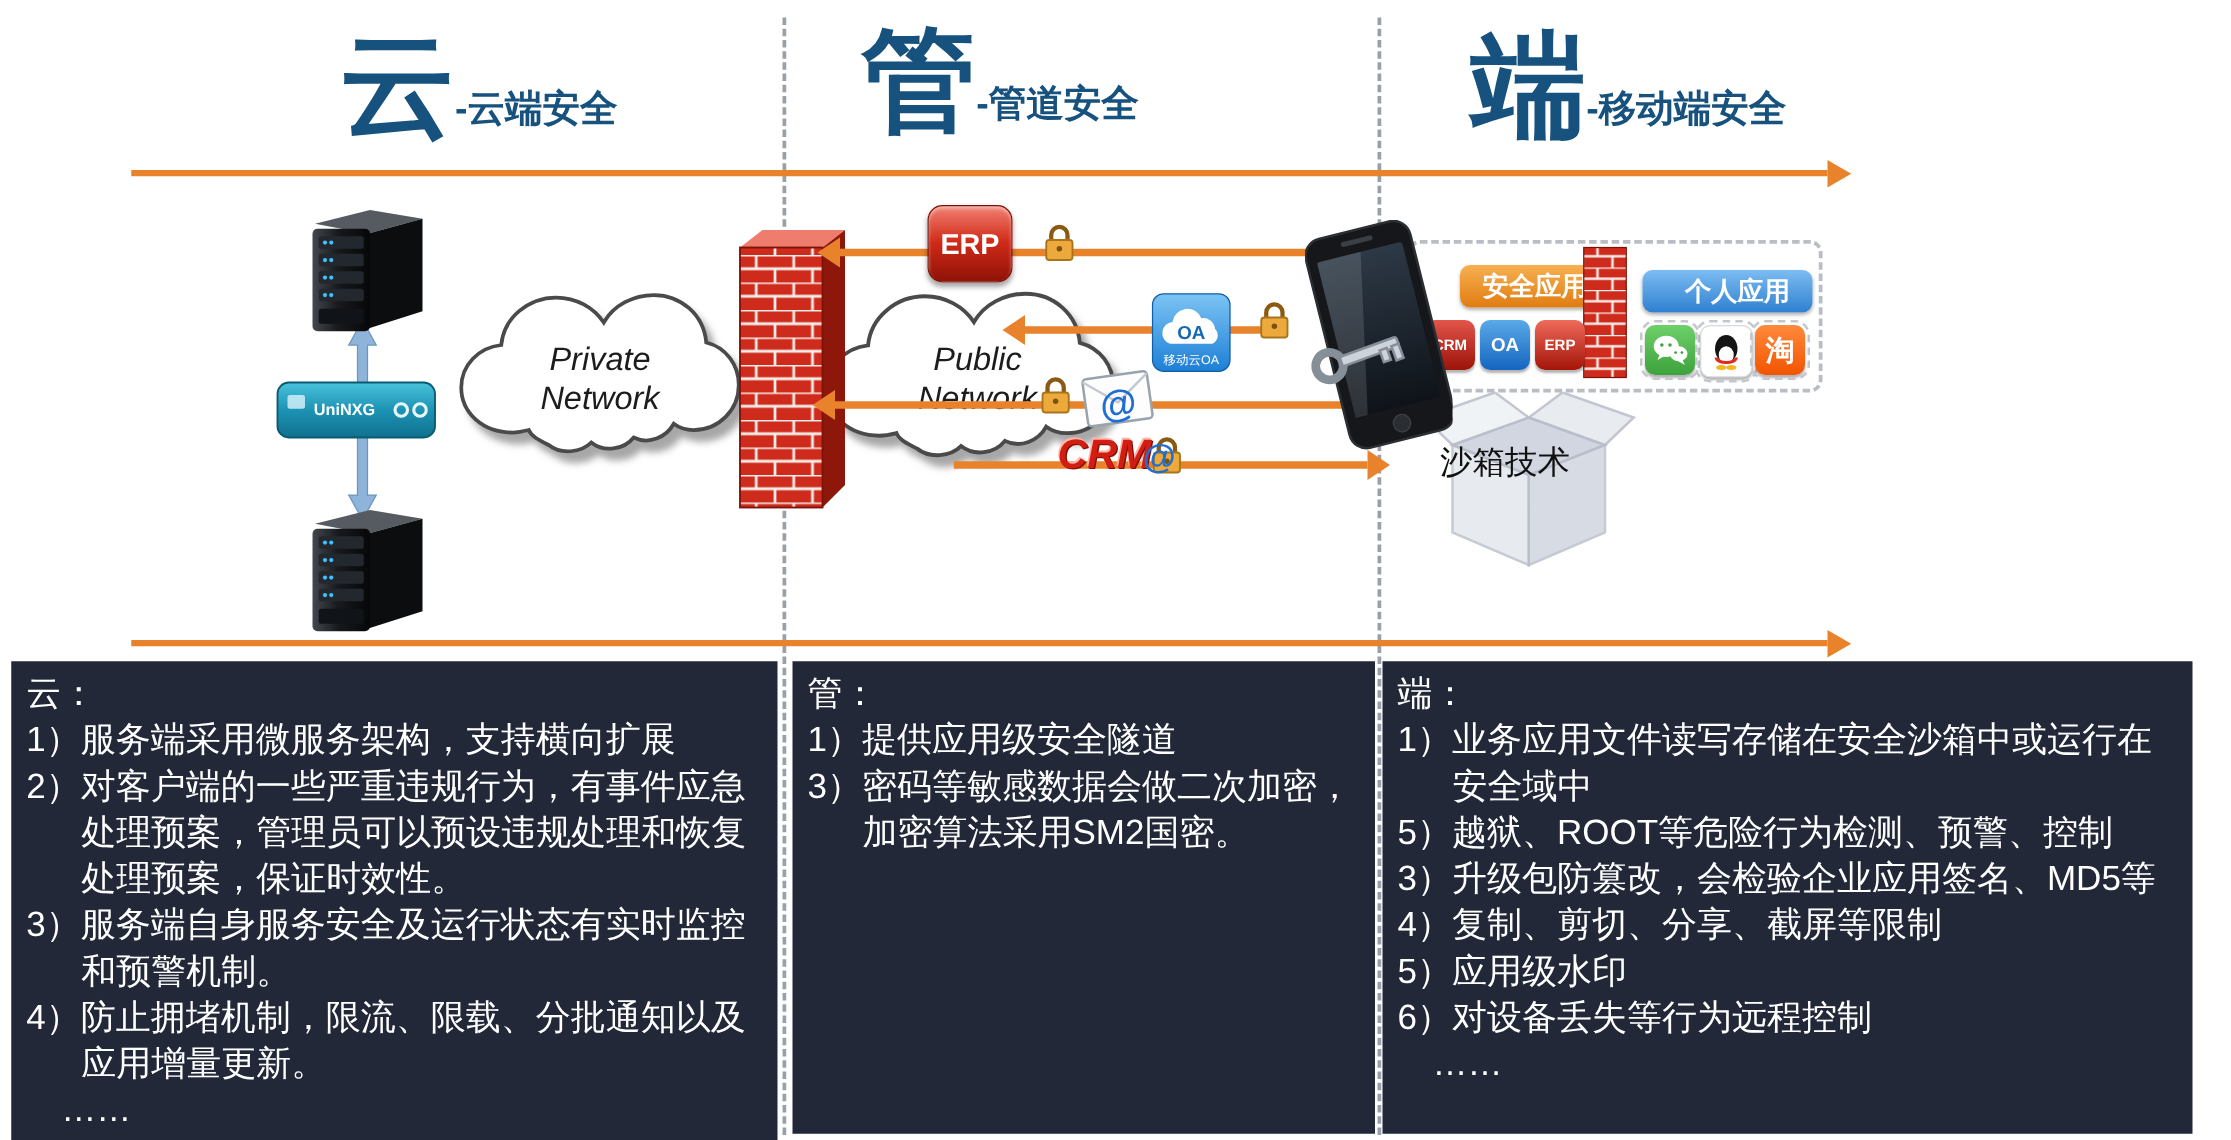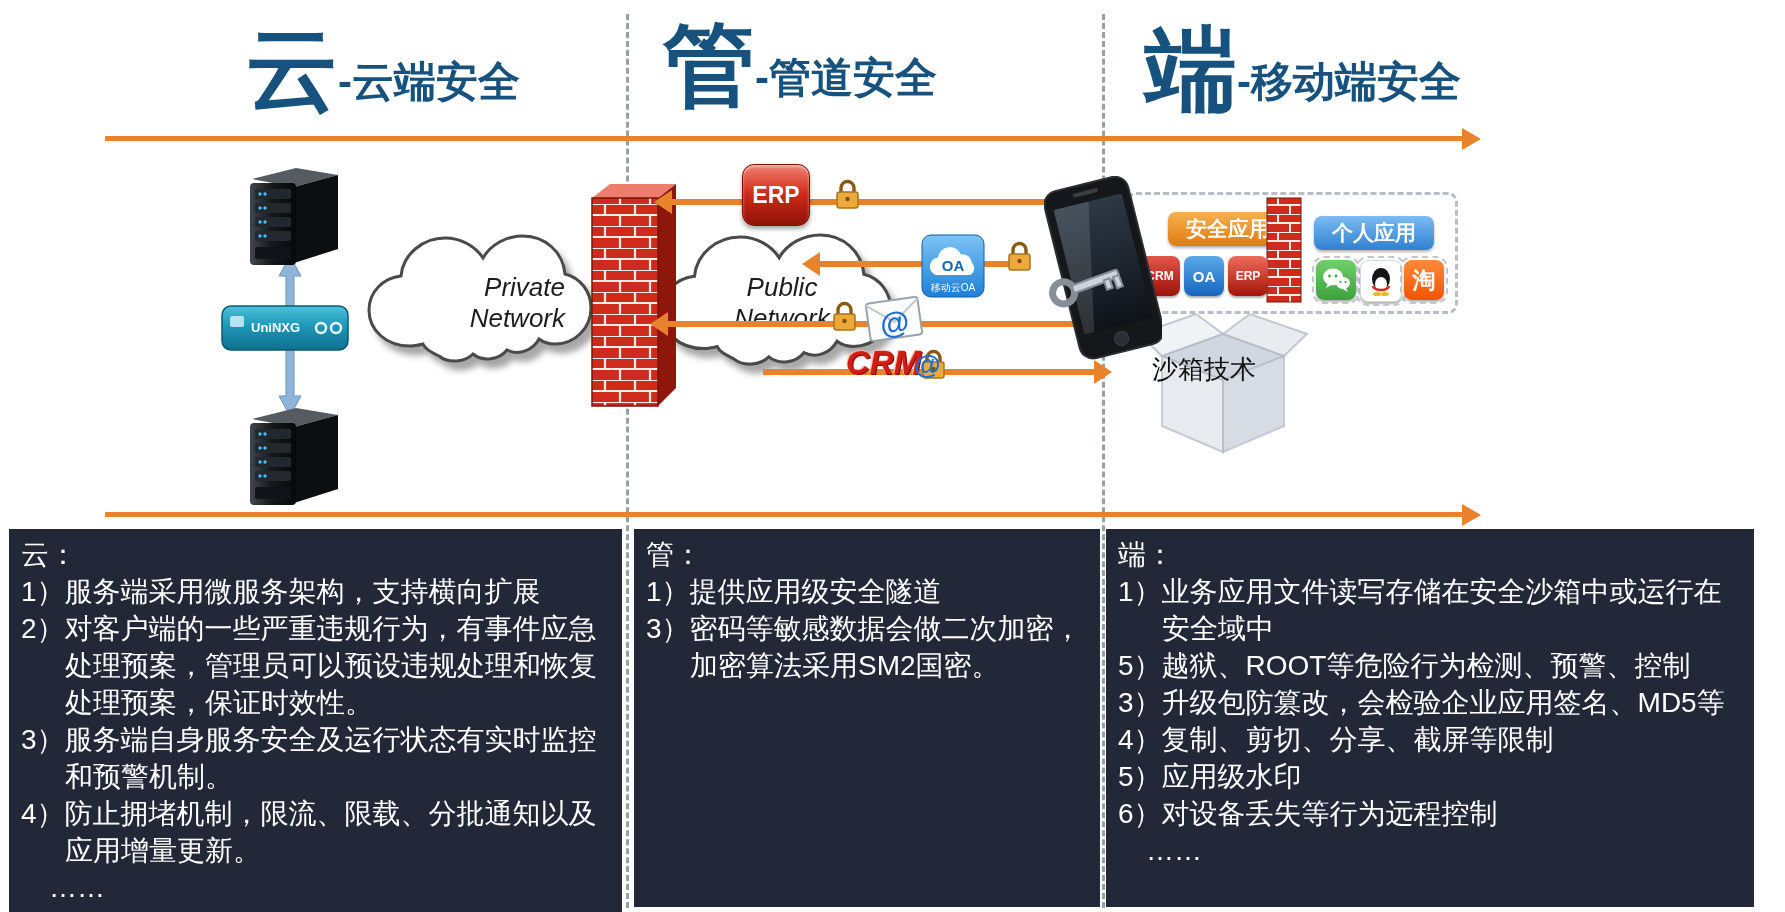--- a/index.html
+++ b/index.html
@@ -7,21 +7,21 @@
          font-family:"Liberation Sans","DejaVu Sans",sans-serif;}
   .abs{position:absolute;}
 
   
   .vsep{position:absolute;top:14px;bottom:4px;width:0;border-left:3px dashed #99a0a8;z-index:0;}
 
   
   .col-header{position:absolute;display:flex;align-items:flex-end;color:#17527E;font-weight:bold;
               transform:translateX(-50%);white-space:nowrap;z-index:1;}
   .col-header .big{font-size:92px;line-height:.95;}
-  .col-header .sub{font-size:42px;line-height:1;padding-bottom:10px;}
+  .col-header .sub{font-size:30px;line-height:1;padding-bottom:10px;}
 
   
   .hline{position:absolute;left:105px;width:1357px;height:5px;background:#E8832C;z-index:1;}
   .hline::after{content:"";position:absolute;left:100%;top:50%;transform:translateY(-50%);
                 border:11px solid transparent;border-left:19px solid #E8832C;border-right:none;}
 
   
   .arrow{position:absolute;height:6px;background:#E8832C;z-index:4;}
   .arrow.head-left::before{content:"";position:absolute;left:-18px;top:50%;transform:translateY(-50%);
                 border:12px solid transparent;border-right:18px solid #E8832C;border-left:none;}
@@ -174,21 +174,21 @@
         <circle cx="31" cy="59" r="1.7"></circle>
         <circle cx="26" cy="73" r="1.7"></circle>
         <circle cx="31" cy="73" r="1.7"></circle>
       </g>
     <rect x="21" y="84" width="36" height="12" rx="2" fill="#101317"></rect>
   </svg>
 
   <svg class="abs cloud" style="left:356px;top:214px;" width="244" height="168" viewBox="0 0 244 164">
     <path d="M54,130 C30,130 13,114 13,94 C13,76 27,62 45,60 C47,38 67,22 89,22 C105,22 119,30 127,42 C135,28 151,20 167,20 C189,20 207,36 209,58 C225,62 235,76 235,92 C235,112 219,128 199,128 C193,128 187,126 183,123 C177,134 163,140 151,134 C143,144 127,146 117,138 C109,146 93,148 83,140 C75,136 69,133 67,128 C63,129 59,130 54,130 Z" fill="#ffffff" stroke="#4a4a4a" stroke-width="3"></path>
   </svg>
-  <div class="cloud-label" style="left:395px;top:272px;text-align:right;">Private Network</div>
+  <div class="cloud-label" style="left:395px;top:272px;">Private Network</div>
 
   <svg class="abs cloud" style="left:648px;top:214px;" width="252" height="170" viewBox="0 0 244 164">
     <path d="M54,130 C30,130 13,114 13,94 C13,76 27,62 45,60 C47,38 67,22 89,22 C105,22 119,30 127,42 C135,28 151,20 167,20 C189,20 207,36 209,58 C225,62 235,76 235,92 C235,112 219,128 199,128 C193,128 187,126 183,123 C177,134 163,140 151,134 C143,144 127,146 117,138 C109,146 93,148 83,140 C75,136 69,133 67,128 C63,129 59,130 54,130 Z" fill="#ffffff" stroke="#4a4a4a" stroke-width="3"></path>
   </svg>
   <div class="cloud-label" style="left:697px;top:272px;font-style:italic;">Public Network</div>
 
   <div class="arrow head-left" style="left:672px;top:199px;width:416px;"></div>
   <div class="arrow head-left" style="left:820px;top:261px;width:206px;"></div>
   <div class="arrow head-left" style="left:668px;top:321px;width:417px;"></div>
   <div class="arrow head-right" style="left:763px;top:369px;width:331px;"></div>
@@ -283,21 +283,21 @@
   <div class="app-header sec" style="left:1168px;top:212px;width:120px;font-family:Liberation Serif, serif;">安全应用</div>
   <svg class="abs" style="left:1266px;top:196px;z-index:5;" width="36" height="108" viewBox="0 0 36 108">
     <defs>
         <pattern id="bk2" width="24" height="18" patternUnits="userSpaceOnUse">
       <rect width="24" height="18" fill="#cf2b1d"></rect>
       <path d="M0,0 H24 M0,9 H24 M12,0 V9 M0,9 V18 M24,9 V18" stroke="#f5ece8" stroke-width="2" fill="none"></path>
     </pattern>
       </defs>
     <rect x="1" y="2" width="34" height="104" fill="url(#bk2)" stroke="#7d140a"></rect>
   </svg>
-  <div class="app-header pers" style="left:1314px;top:216px;width:120px;">个人应用</div>
+  <div class="app-header pers" style="left:1314px;top:216px;width:120px;padding-left:16px;">个人应用</div>
 
   <div class="tile crm" style="left:1140px;top:256px;">
     <span>CRM</span>
   </div>
   <div class="tile oa" style="left:1184px;top:256px;">
     <span>OA</span>
   </div>
   <div class="tile erp" style="left:1228px;top:256px;">
     <span>ERP</span>
   </div>

